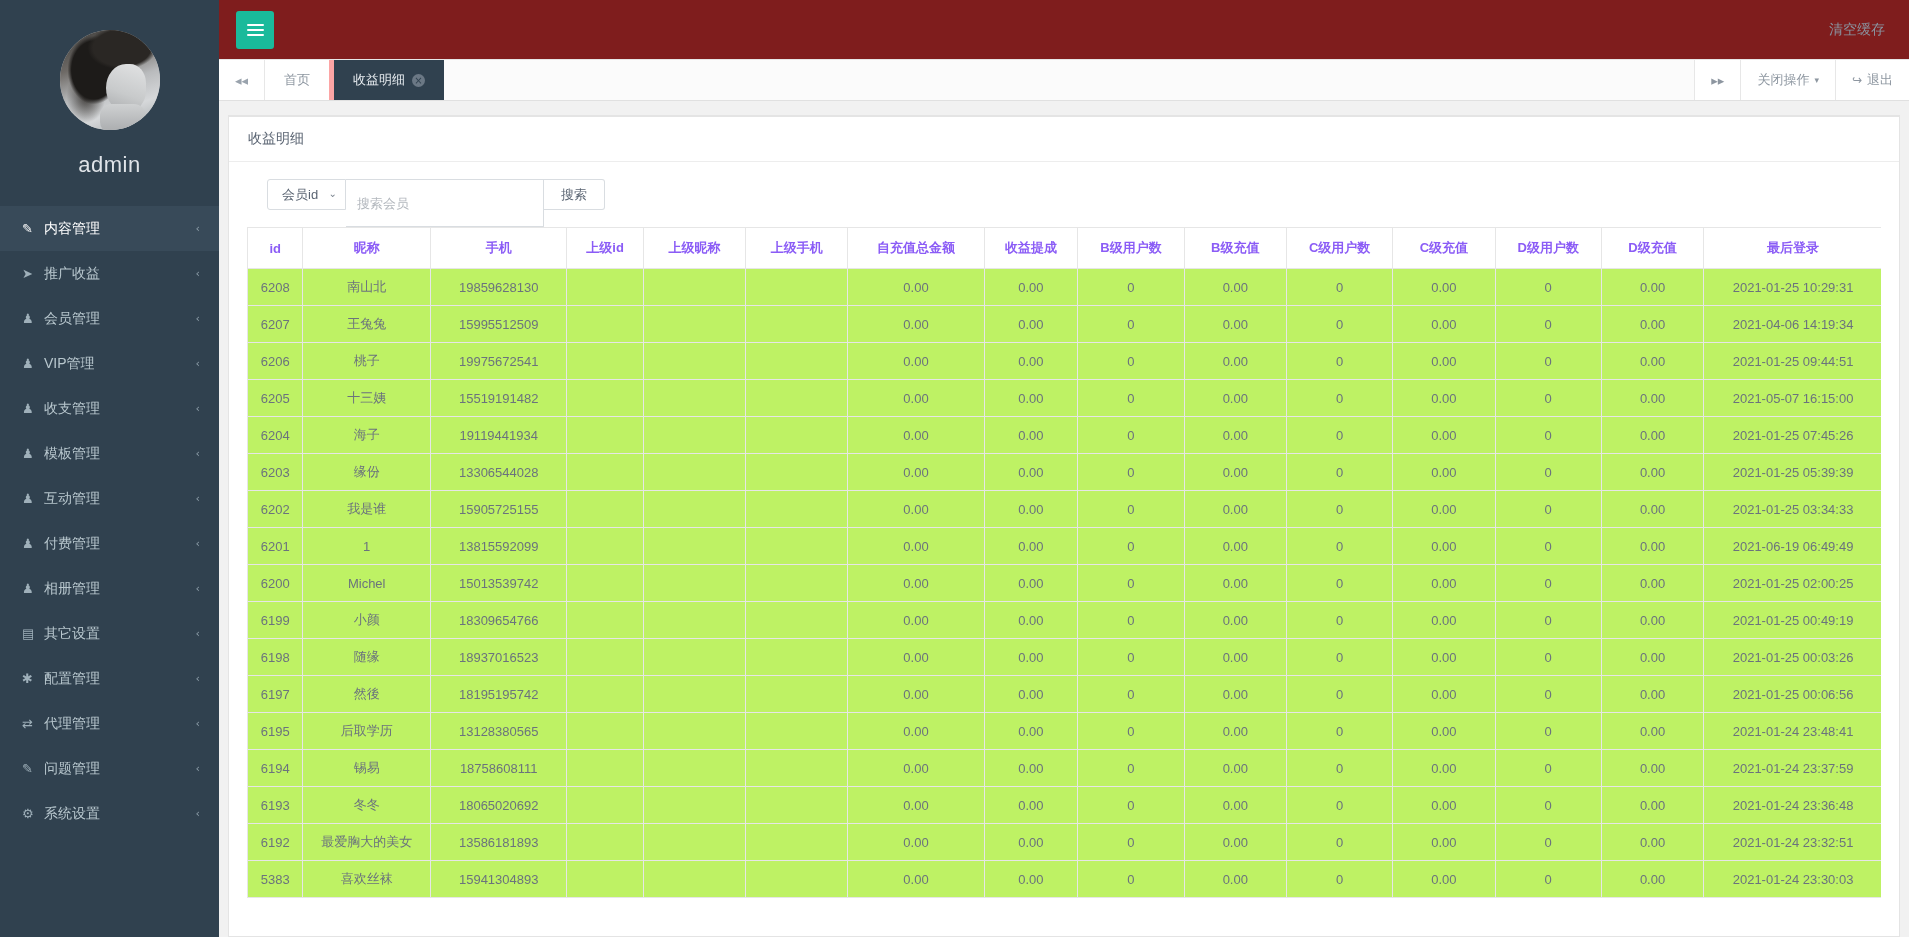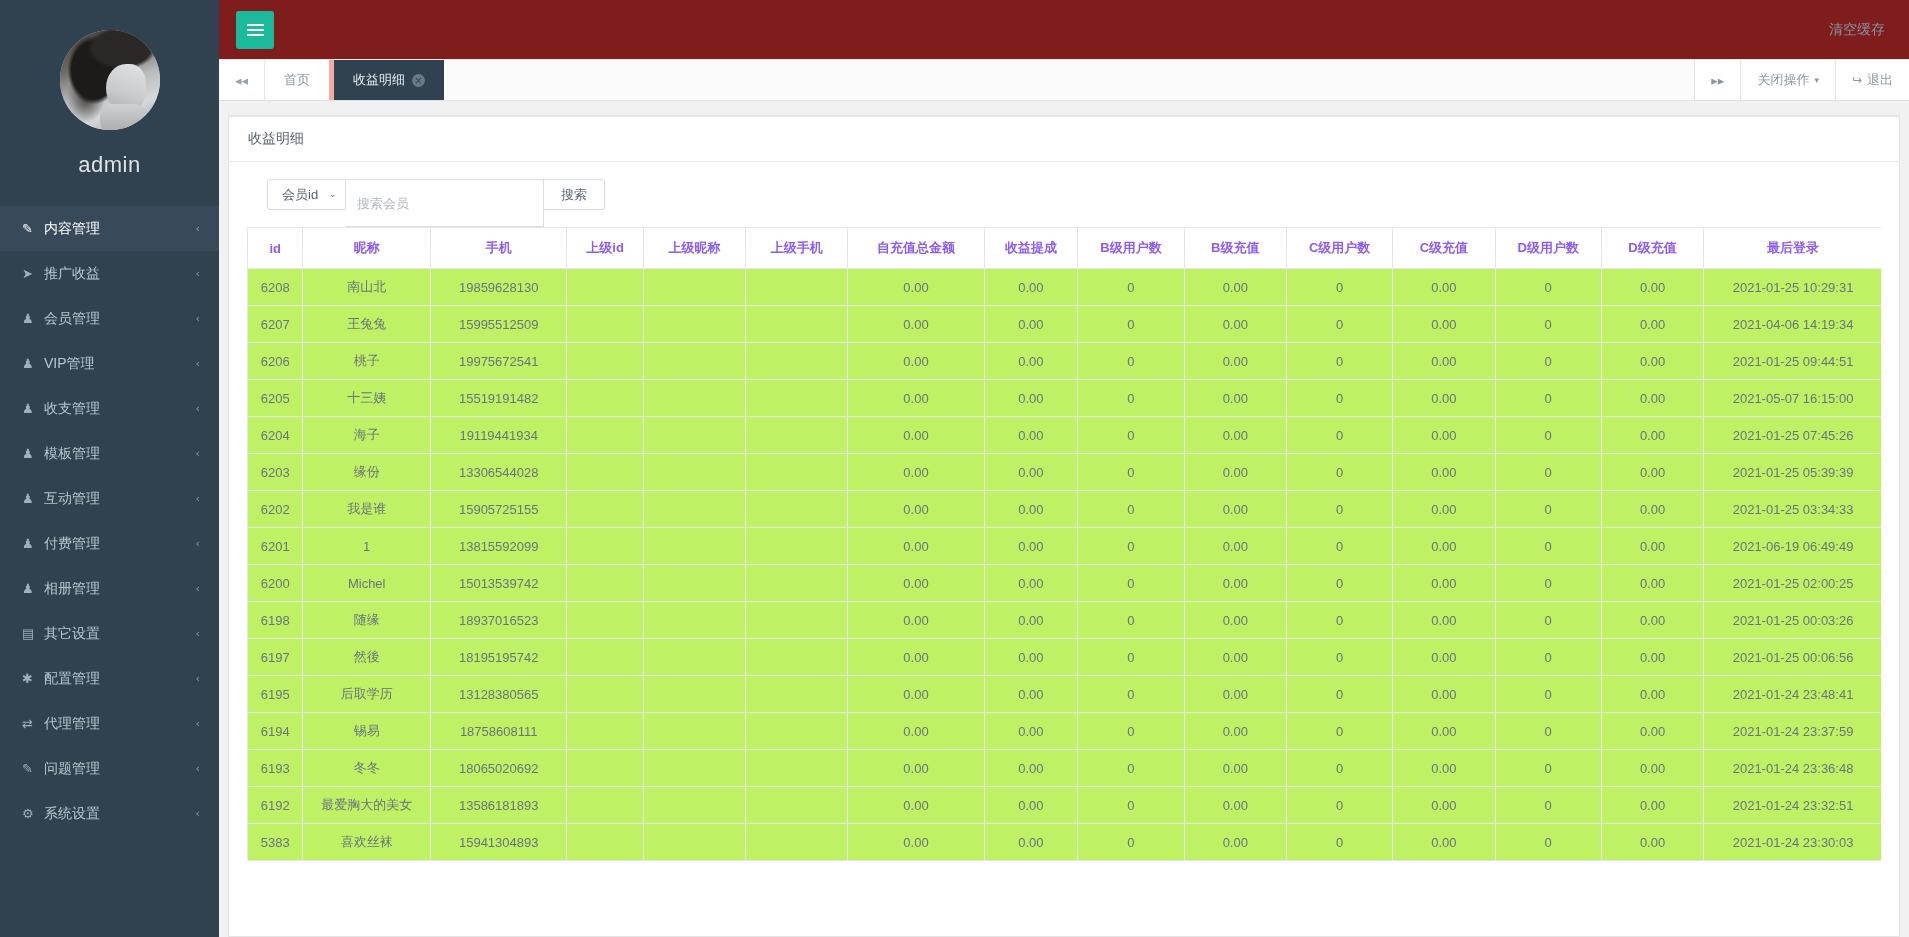--- a/index.html
+++ b/index.html
@@ -591,20 +591,37 @@
                     <td>0.00</td>
                     <td>0</td>
                     <td>0.00</td>
                     <td>0</td>
                     <td>0.00</td>
                     <td>0</td>
                     <td>0.00</td>
                     <td>2021-01-25 02:00:25</td>
                   </tr>
                   <tr>
+                    <td>6199</td>
+                    <td>小颜</td>
+                    <td>18309654766</td>
+                    <td></td>
+                    <td></td>
+                    <td></td>
+                    <td>0.00</td>
+                    <td>0.00</td>
+                    <td>0</td>
+                    <td>0.00</td>
+                    <td>0</td>
+                    <td>0.00</td>
+                    <td>0</td>
+                    <td>0.00</td>
+                    <td>2021-01-25 00:49:19</td>
+                  </tr>
+                  <tr>
                     <td>6198</td>
                     <td>随缘</td>
                     <td>18937016523</td>
                     <td></td>
                     <td></td>
                     <td></td>
                     <td>0.00</td>
                     <td>0.00</td>
                     <td>0</td>
                     <td>0.00</td>

